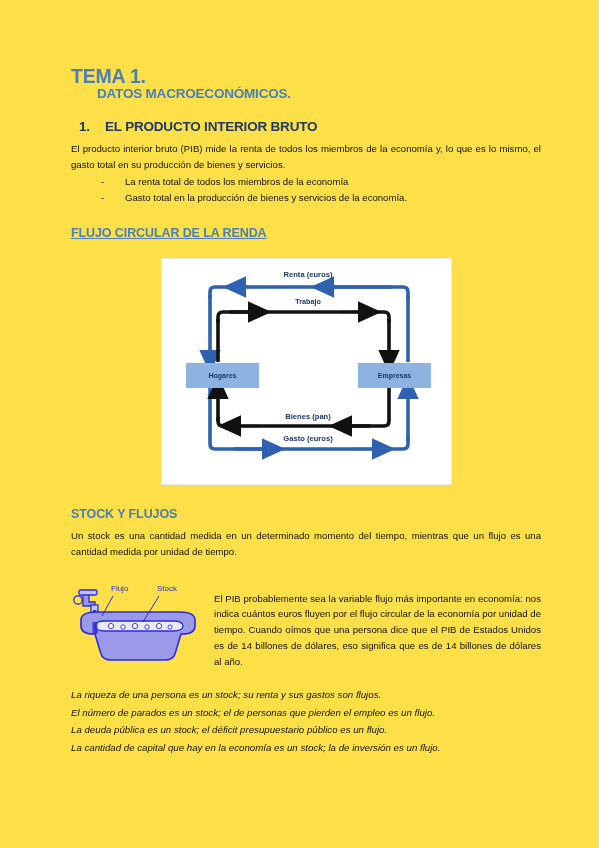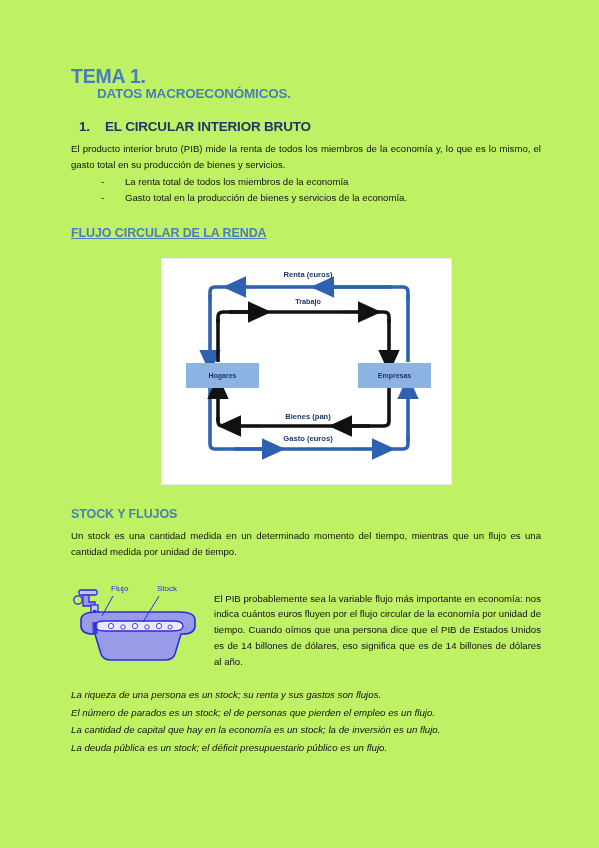--- a/index.html
+++ b/index.html
@@ -11,21 +11,21 @@
     width: 599px;
     height: 848px;
     font-family: "Liberation Sans", sans-serif;
     color: #000000;
     overflow: hidden;
   }
   .page {
     position: relative;
     width: 599px;
     height: 848px;
-    background: #bef264;
+    background: #fde047;
     box-sizing: border-box;
     padding: 66px 58px 0 71px;
   }
 
   
   .title-main {
     font-size: 19.5px;
     font-weight: bold;
     color: #4a7ebb;
     letter-spacing: -0.2px;
@@ -143,21 +143,21 @@
 </head>
 <body>
 
 <div class="page">
 
   <h1 class="title-main">TEMA 1.</h1>
   <h2 class="title-sub">DATOS MACROECONÓMICOS.</h2>
 
   <div class="section-heading">
     <span class="num">1.</span>
-    <span>EL CIRCULAR INTERIOR BRUTO</span>
+    <span>EL PRODUCTO INTERIOR BRUTO</span>
   </div>
 
   <p class="body">El producto interior bruto (PIB) mide la renta de todos los miembros de la economía y, lo que es lo mismo, el gasto total en su producción de bienes y servicios.</p>
 
   <ul class="dashes">
     <li>
       <span class="dash">-</span>
       <span>La renta total de todos los miembros de la economía</span>
     </li>
     <li>
@@ -272,17 +272,17 @@
         <text x="86" y="15" font-family="Liberation Sans, sans-serif" font-size="8" fill="#2b2be0">Stock</text>
       </svg>
 
     </div>
     <div class="stock-text">El PIB probablemente sea la variable flujo más importante en economía: nos indica cuántos euros fluyen por el flujo circular de la economía por unidad de tiempo. Cuando oímos que una persona dice que el PIB de Estados Unidos es de 14 billones de dólares, eso significa que es de 14 billones de dólares al año.</div>
   </div>
 
   <div class="examples">
     <div>La riqueza de una persona es un stock; su renta y sus gastos son flujos.</div>
     <div>El número de parados es un stock; el de personas que pierden el empleo es un flujo.</div>
+    <div>La deuda pública es un stock; el déficit presupuestario público es un flujo.</div>
     <div>La cantidad de capital que hay en la economía es un stock; la de inversión es un flujo.</div>
-    <div>La deuda pública es un stock; el déficit presupuestario público es un flujo.</div>
   </div>
 
 </div>
 
 </body></html>

